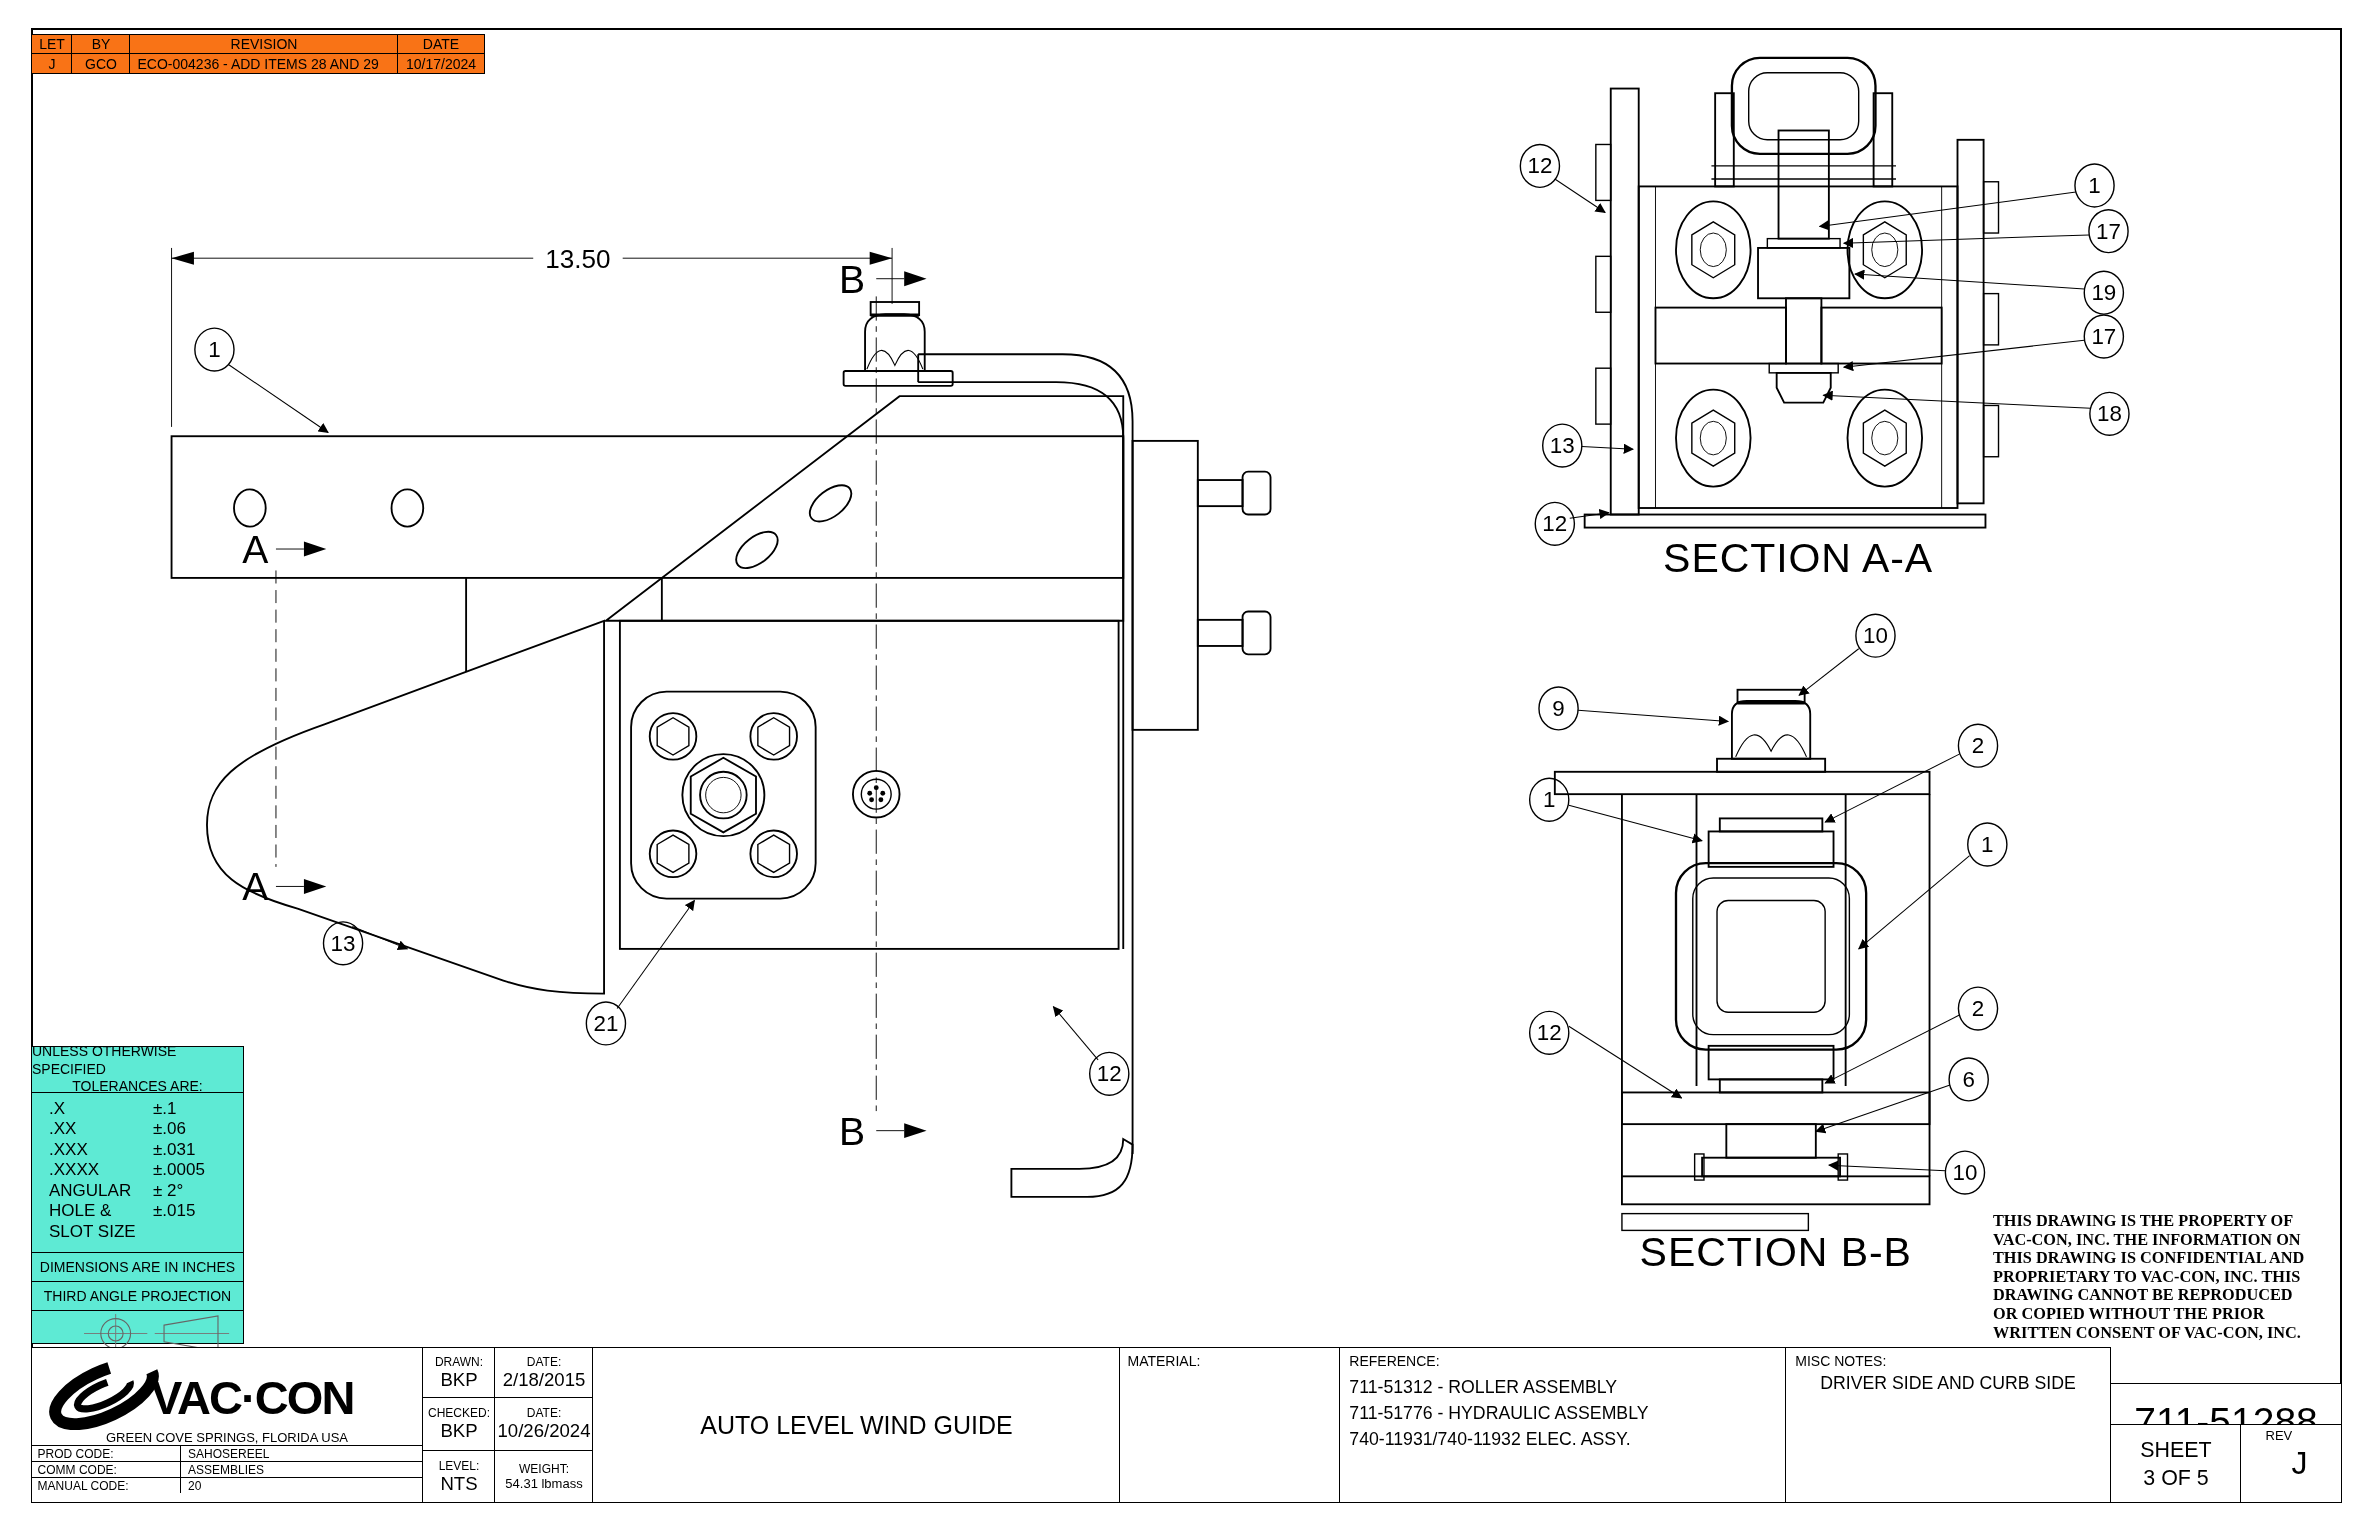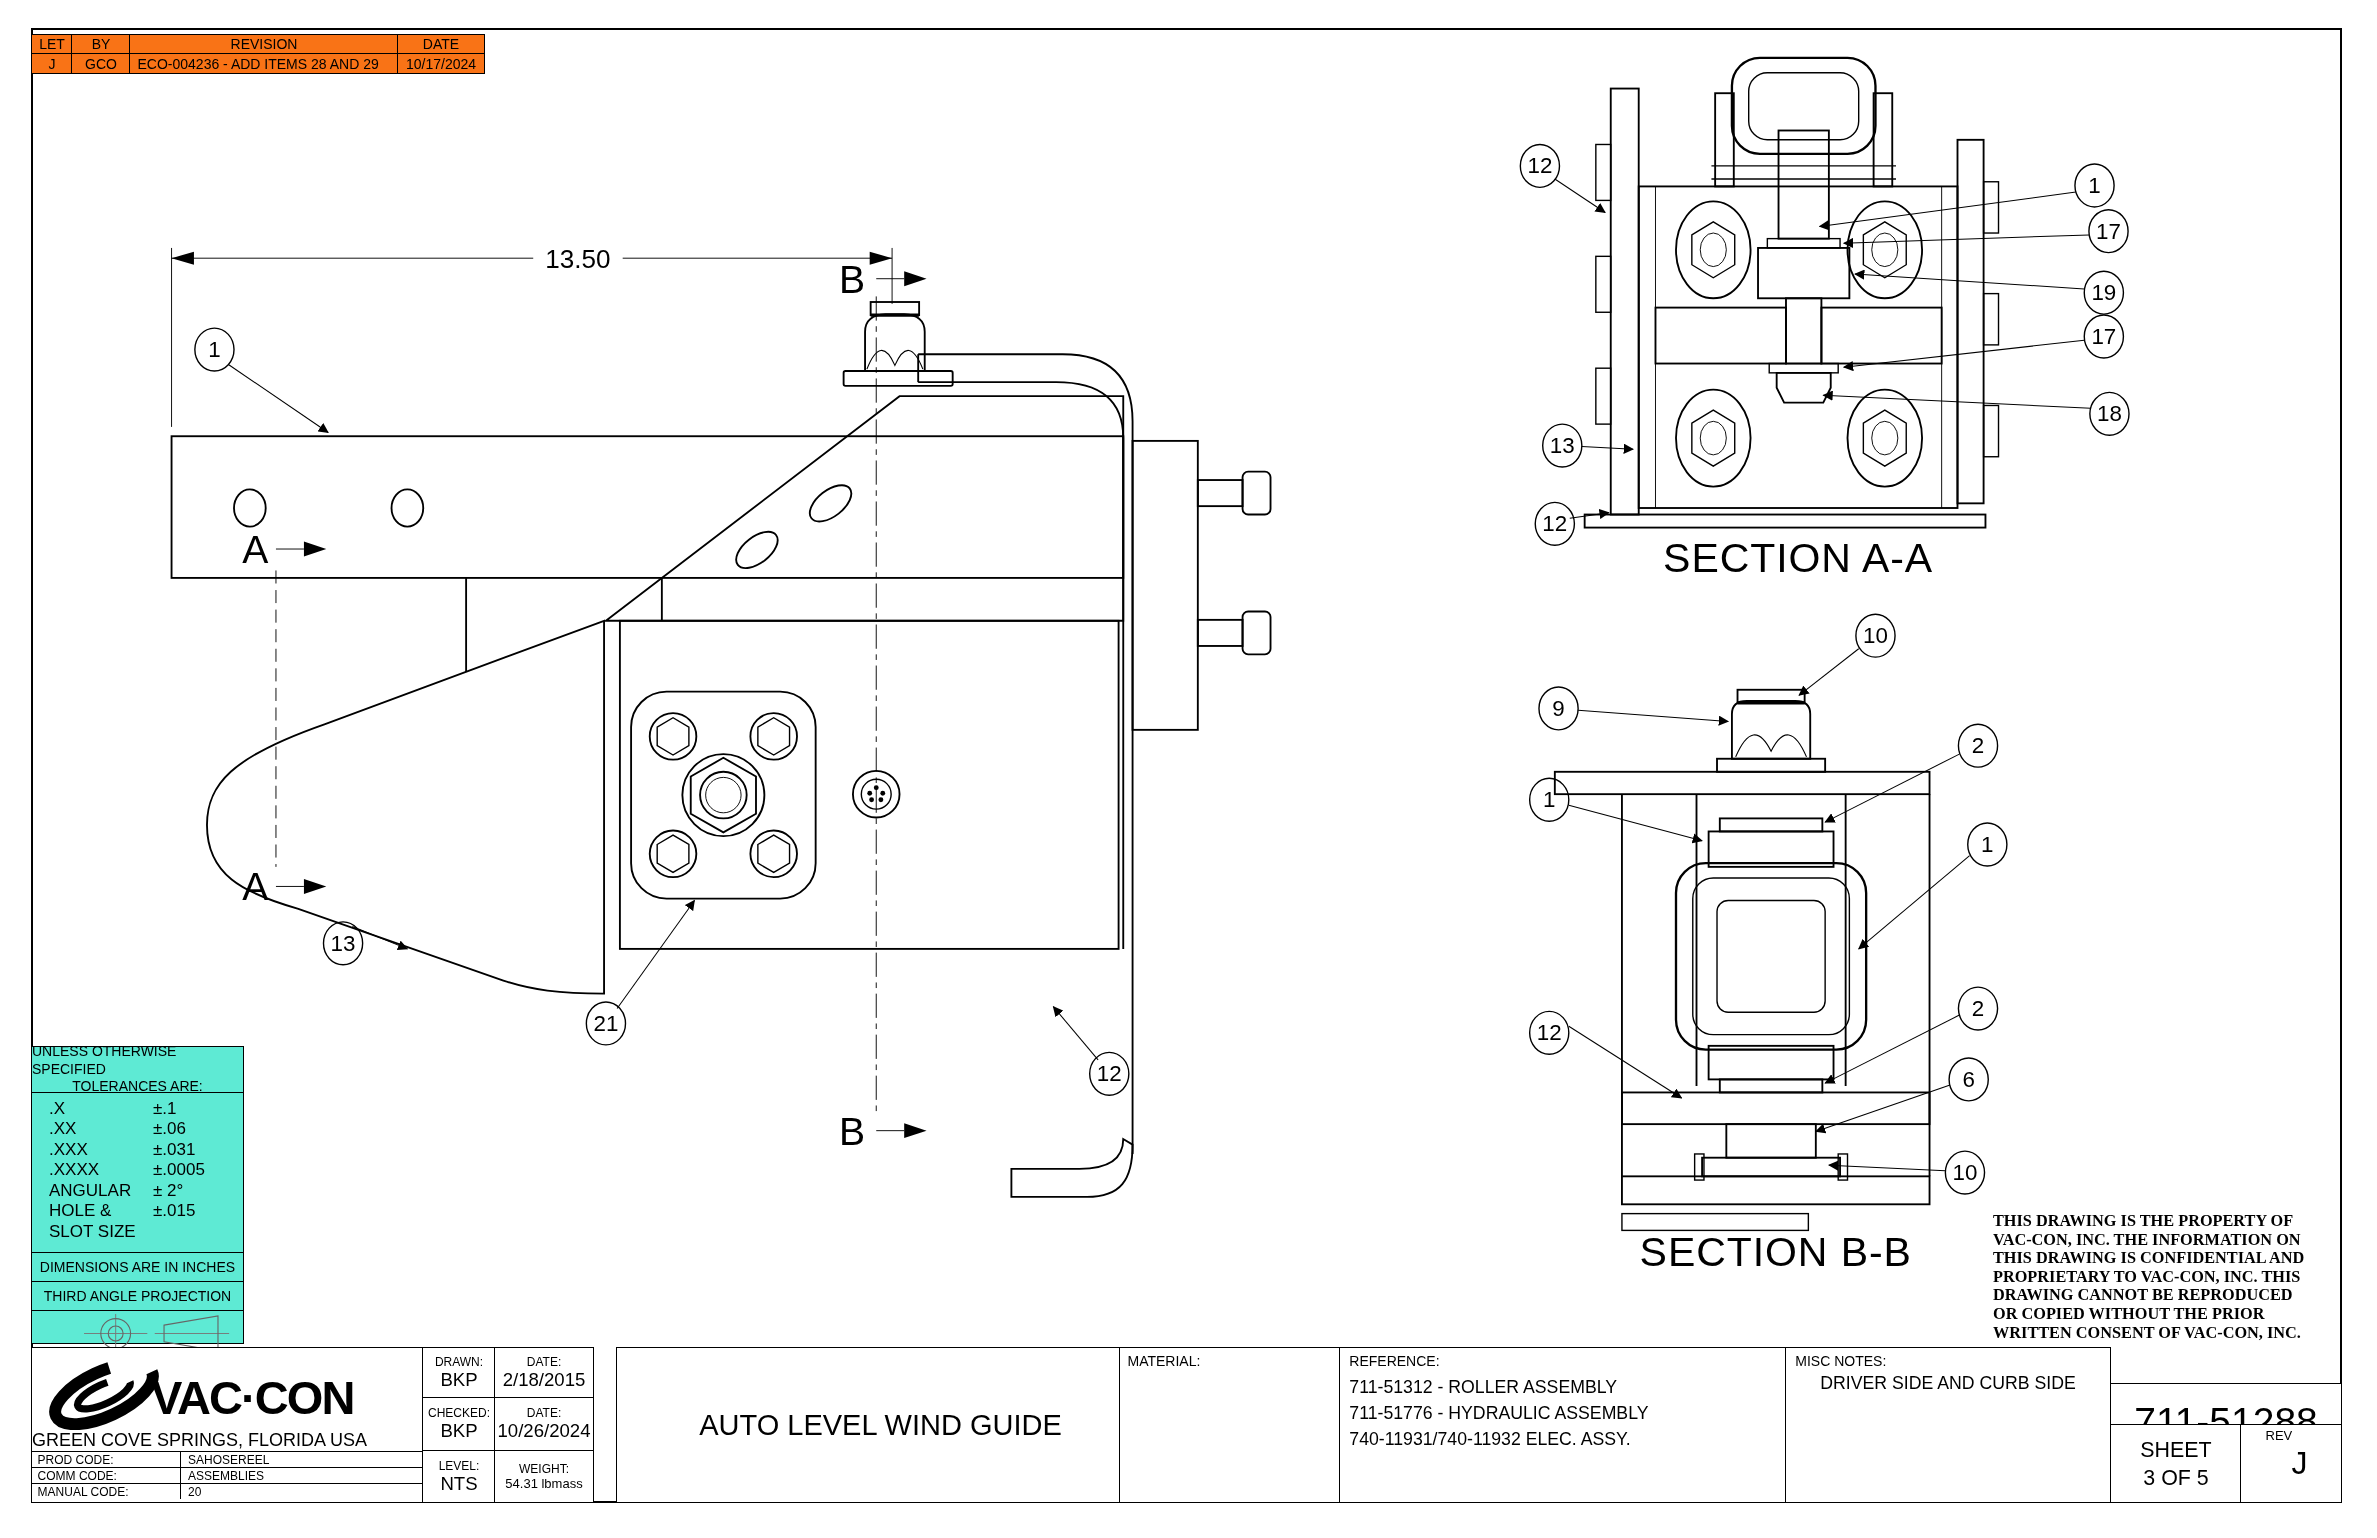--- a/index.html
+++ b/index.html
@@ -403,21 +403,21 @@
     <div class="abs tb-cell" style="left:31px;top:1347px;width:392px;height:156px;">
       <div style="position:relative;height:82px;">
         <svg width="140" height="80" viewBox="0 0 150 100" style="position:absolute;left:1.9px;top:1.9px;">
           <g transform="rotate(-25 75 55)">
             <ellipse cx="75" cy="55" rx="66" ry="28" fill="none" stroke="#000" stroke-width="15" stroke-dasharray="250 60"></ellipse>
             <ellipse cx="75" cy="55" rx="36" ry="12" fill="none" stroke="#000" stroke-width="9" stroke-dasharray="130 40"></ellipse>
           </g>
         </svg>
         <div style="position:absolute;left:119px;top:22.4px;font-size:47px;font-weight:bold;letter-spacing:-1.9px;">VAC·CON</div>
       </div>
-      <div style="font-size:18px;">GREEN COVE SPRINGS, FLORIDA USA</div>
+      <div style="text-align:center;font-size:13px;">GREEN COVE SPRINGS, FLORIDA USA</div>
       <div class="code-row">
         <span class="code-lab">PROD CODE:</span>
         <span class="code-val">SAHOSEREEL</span>
       </div>
       <div class="code-row">
         <span class="code-lab">COMM CODE:</span>
         <span class="code-val">ASSEMBLIES</span>
       </div>
       <div class="code-row">
         <span class="code-lab">MANUAL CODE:</span>
@@ -455,21 +455,21 @@
           <span class="tb-val">NTS</span>
         </div>
     </div>
     <div class="abs tb-cell" style="left:494px;top:1450px;width:100px;height:53px;">
       <div class="tb-pair">
           <span class="tb-lab">WEIGHT:</span>
           <span class="tb-val tb-val-sm">54.31 lbmass</span>
         </div>
     </div>
 
-    <div class="abs tb-cell" style="left:616px;top:1347px;width:529px;height:156px;display:flex;align-items:center;justify-content:center;font-size:29px;">AUTO LEVEL WIND GUIDE</div>
+    <div class="abs tb-cell" style="left:592px;top:1347px;width:529px;height:156px;display:flex;align-items:center;justify-content:center;font-size:25px;">AUTO LEVEL WIND GUIDE</div>
 
     <div class="abs tb-cell" style="left:1119px;top:1347px;width:222px;height:156px;padding:4.7px 7.5px;font-size:14px;">
       <span>MATERIAL:</span>
     </div>
 
     <div class="abs tb-cell" style="left:1339px;top:1347px;width:448px;height:156px;padding:4.7px 9.3px;">
       <div style="font-size:14px;">REFERENCE:</div>
       <div style="font-size:17.7px;margin-top:5.6px;line-height:26px;">
         <div>711-51312 - ROLLER ASSEMBLY</div>
         <div>711-51776 - HYDRAULIC ASSEMBLY</div>

